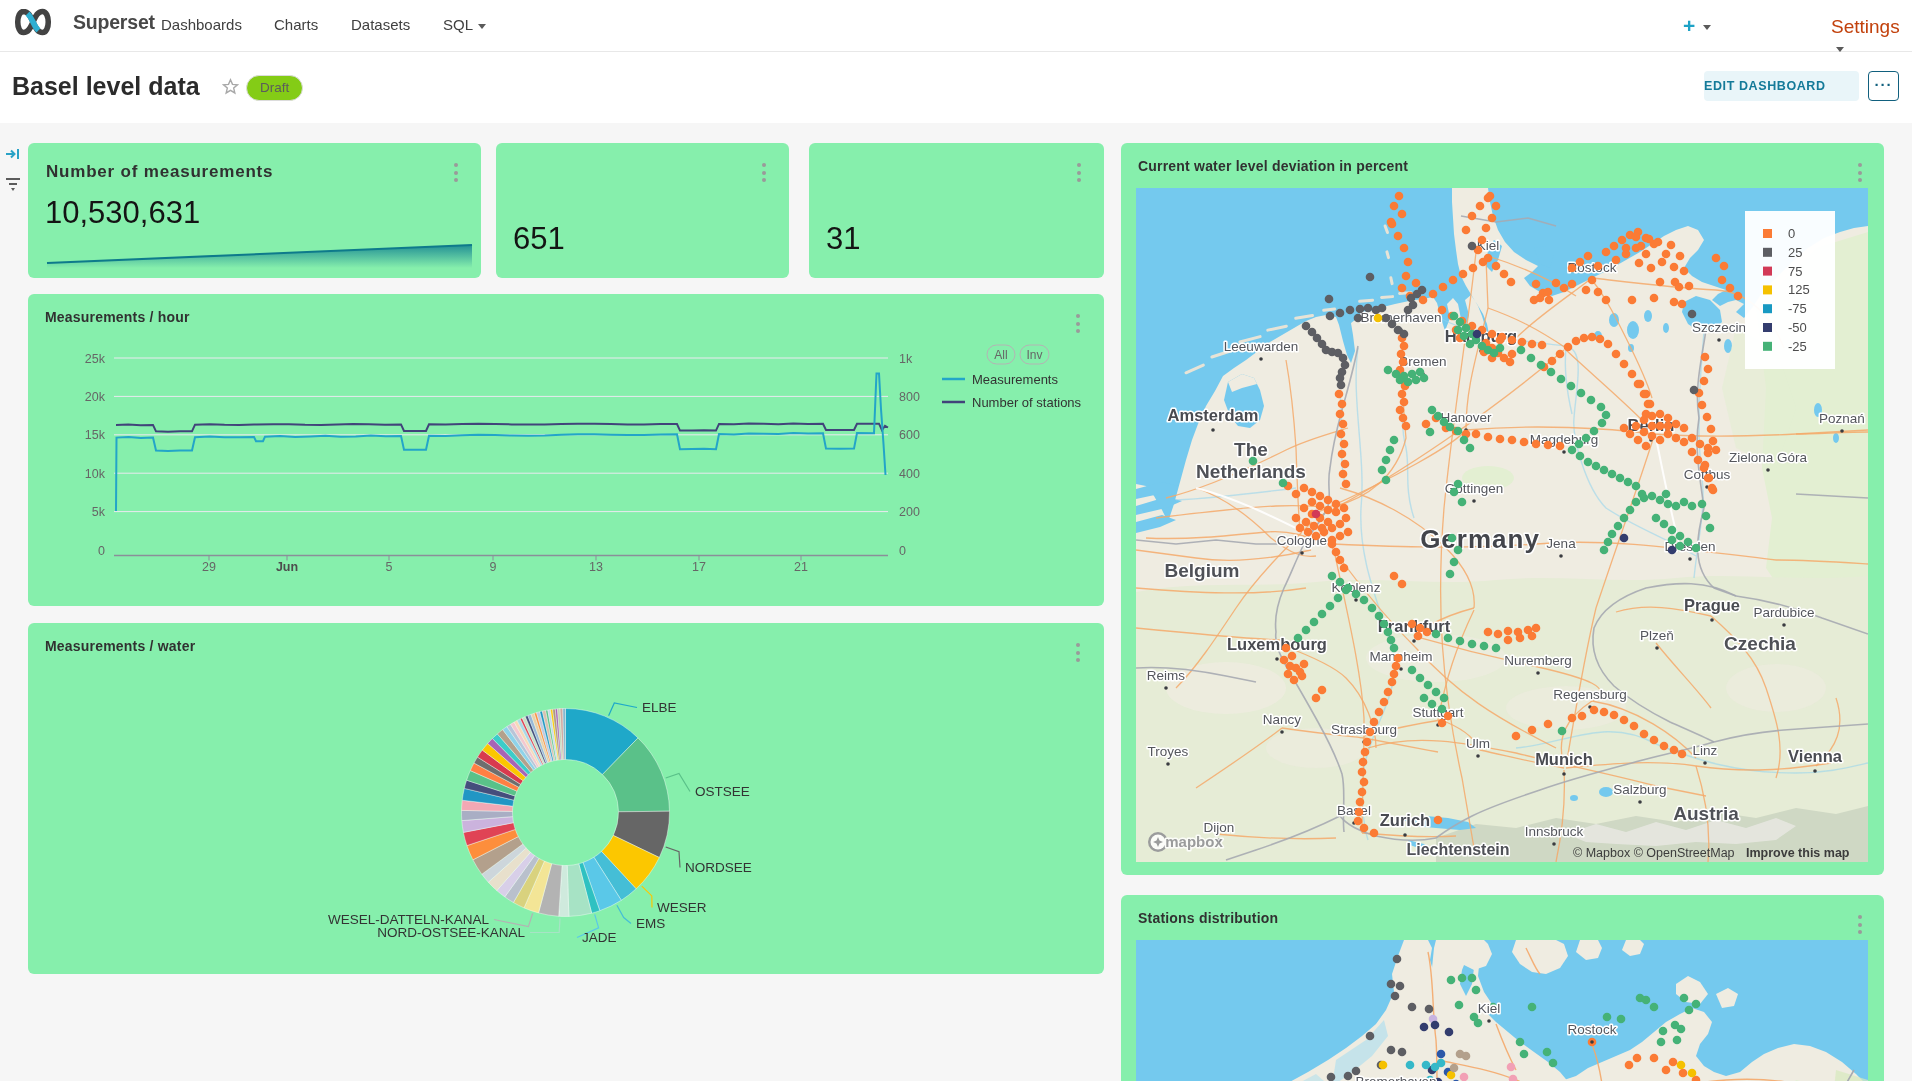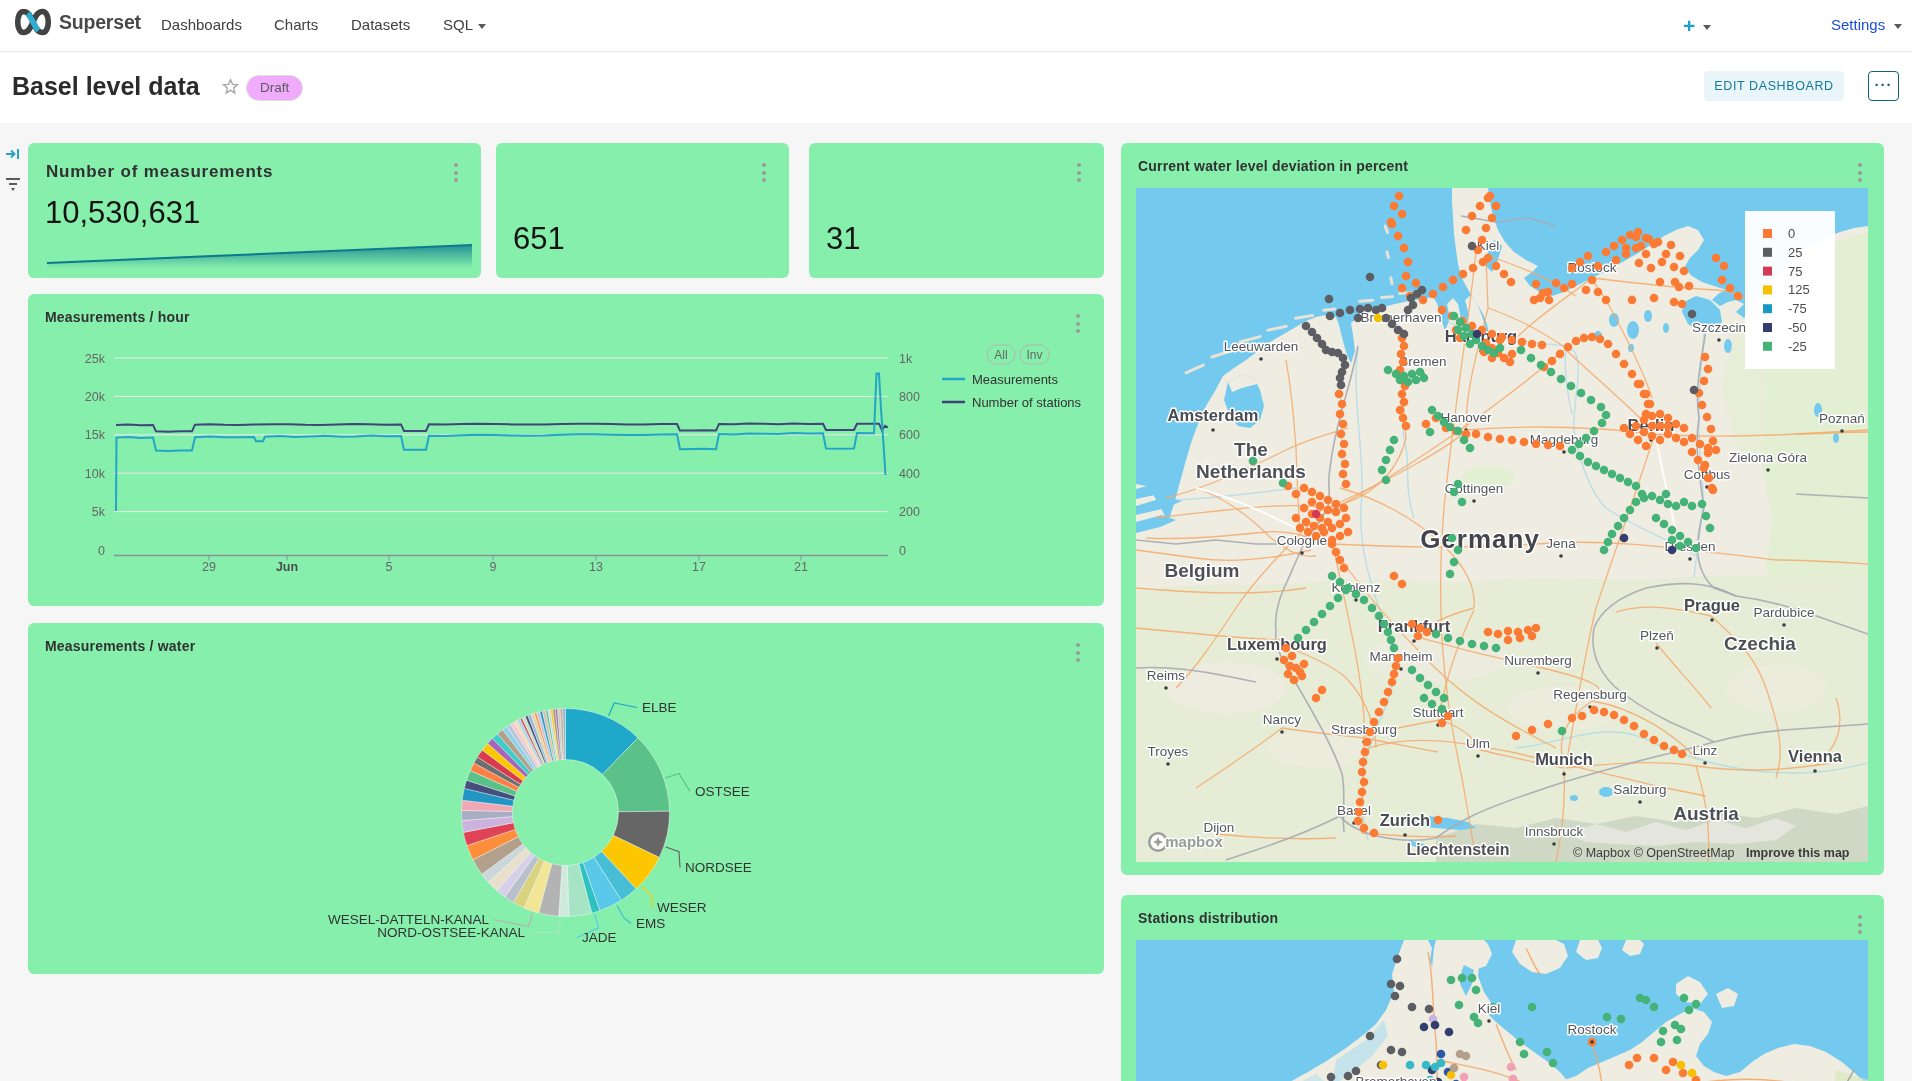--- a/index.html
+++ b/index.html
@@ -1,32 +1,32 @@
 <!DOCTYPE html>
 <html><head><meta charset="utf-8"><style>
 *{margin:0;padding:0;box-sizing:border-box}
 html,body{width:1912px;height:1081px;overflow:hidden;background:#f6f6f6;
   font-family:"Liberation Sans",sans-serif;position:relative}
 .nav{position:absolute;left:0;top:0;width:1912px;height:52px;background:#fff;
   border-bottom:1px solid #e8e8e8;z-index:5}
 .logo{position:absolute;left:13px;top:7px;display:flex;align-items:center}
-.logoname{font-size:19.5px;font-weight:bold;color:#484848;margin-left:6px;letter-spacing:-0.2px}
+.logoname{font-size:19.5px;font-weight:bold;color:#484848;margin-left:20px;letter-spacing:-0.2px}
 .navitem{position:absolute;top:16px;font-size:15px;color:#404040}
 .caret{display:inline-block;width:0;height:0;border-left:4.5px solid transparent;
   border-right:4.5px solid transparent;border-top:5px solid #5a5a5a;margin-left:5px;vertical-align:middle}
 .plusbtn{position:absolute;left:1683px;top:14px;color:#1da2c6;font-size:21px;font-weight:bold}
-.settings{position:absolute;left:1831px;top:16px;font-size:15px;color:#1d4ed8}
+.settings{position:absolute;left:1831px;top:16px;font-size:19px;color:#c2410c}
 .titlebar{position:absolute;left:0;top:52px;width:1912px;height:71px;background:#fff}
 .dashtitle{position:absolute;left:12px;top:20px;font-size:25px;font-weight:bold;color:#2b2b2b}
 .star{position:absolute;left:222px;top:26px}
 .draft{position:absolute;left:246px;top:23px;height:26px;padding:0 13px;border:1px solid #dcdcdc;
-  border-radius:13px;background:#f0abfc;font-size:13.5px;color:#5c5c5c;line-height:24px}
-.editbtn{position:absolute;left:1704px;top:19px;width:140px;height:30px;background:#e9f5f9;
-  border-radius:4px;color:#147a99;font-size:12.5px;font-weight:normal;letter-spacing:0.6px;
-  text-align:center;line-height:30px}
+  border-radius:13px;background:#84cc16;font-size:13.5px;color:#5c5c5c;line-height:24px}
+.editbtn{position:absolute;left:1704px;top:19px;width:155px;height:30px;background:#e9f5f9;
+  border-radius:4px;color:#147a99;font-size:12.5px;font-weight:bold;letter-spacing:0.6px;
+  text-align:left;line-height:30px}
 .dotsbtn{position:absolute;left:1868px;top:19px;width:31px;height:30px;border:1px solid #11607e;
   border-radius:4px;color:#11607e;font-size:15px;font-weight:bold;text-align:center;line-height:26px;letter-spacing:1px}
 .card{position:absolute;background:#86efac;border-radius:6px}
 .ctitle{position:absolute;left:18px;top:15px;font-size:17px;font-weight:bold;color:#313131;line-height:27px;letter-spacing:0.8px}
 .ctitle2{position:absolute;left:17px;top:15px;font-size:14px;font-weight:bold;color:#313131;letter-spacing:0.2px}
 .kebab{position:absolute;width:4px;color:#9a9a9a}
 .kebab i{display:block;width:4px;height:4px;border-radius:50%;background:#9a9a9a;margin-bottom:3.5px}
 .bignum{position:absolute;left:17px;font-size:31px;color:#141414}
 .spark{position:absolute;left:17px;bottom:6px}
 .sideicons{position:absolute;left:5px;top:147px;width:16px;z-index:3}

